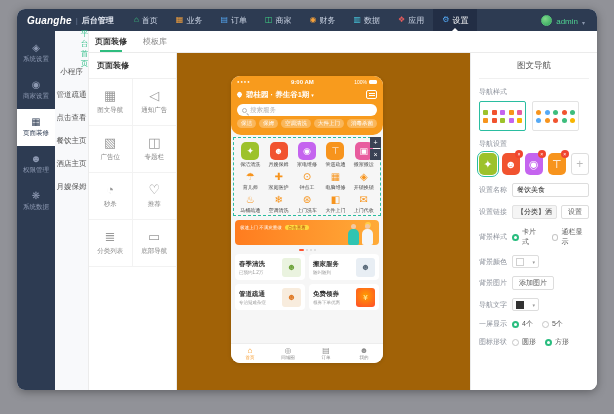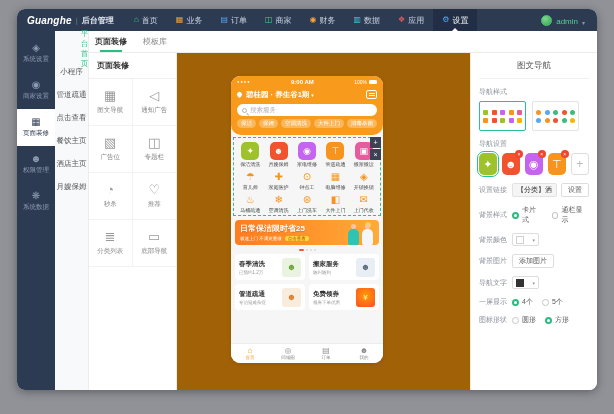--- a/index.html
+++ b/index.html
@@ -422,21 +422,20 @@
                   <span class="lbl">上门代收</span>
                 </div>
               </div>
               <div class="p-controls">
                 <span class="p-ctrl">+</span>
                 <span class="p-ctrl">×</span>
               </div>
             </div>
 
             <div class="p-banner">
-              <div class="b-title">日常保洁限时省25</div>
               <div class="b-row">
                 <span class="b-sub">极速上门 不满意重做</span>
                 <span class="b-btn">点击查看</span>
               </div>
               <span class="b-coin"></span>
               <span class="b-person b-p1"></span>
               <span class="b-person b-p2"></span>
             </div>
             <div class="p-dots">
               <span class="p-dot active"></span>
@@ -548,20 +547,24 @@
                   <span>◉</span>
                   <span class="s-badge">×</span>
                 </div>
             <div class="s-ico" style="background-color: rgb(247, 148, 29);">
                   <span>⊤</span>
                   <span class="s-badge">×</span>
                 </div>
             <div class="s-add">+</div>
           </div>
 
+          <div class="f-row">
+            <span class="f-label">设置名称</span>
+            <input class="f-input" value="餐饮美食" style="">
+          </div>
           <div class="f-row">
             <span class="f-label">设置链接</span>
             <input class="f-input gray" value="【分类】酒水饮料" style="">
             <button class="f-btn">设置</button>
           </div>
           <div class="f-row">
             <span class="f-label">背景样式</span>
             <div class="radio-group">
               <span class="radio checked">
                     <span class="r-dot"></span>

